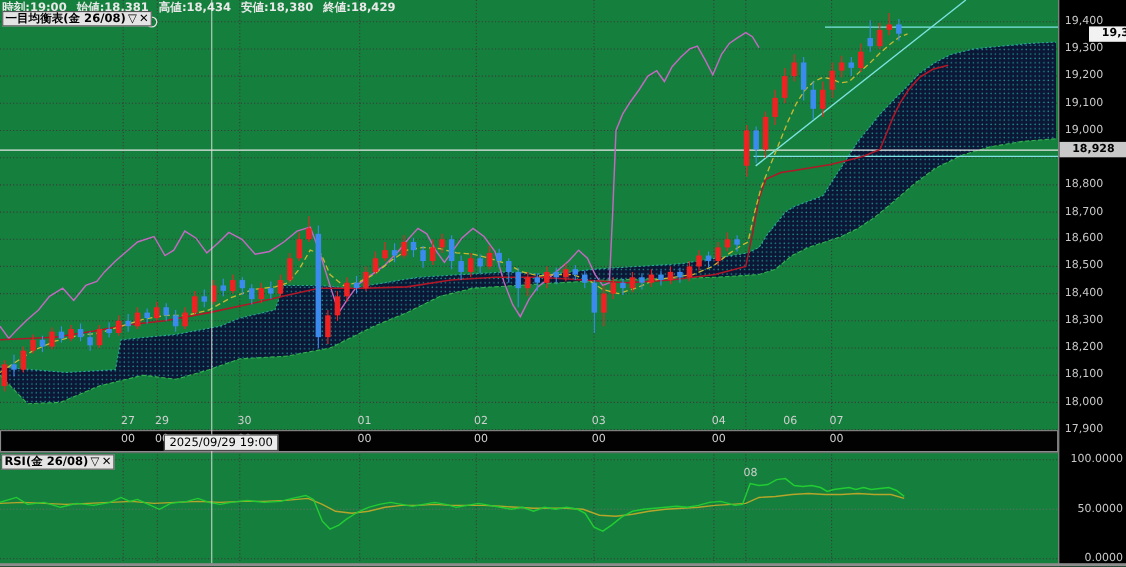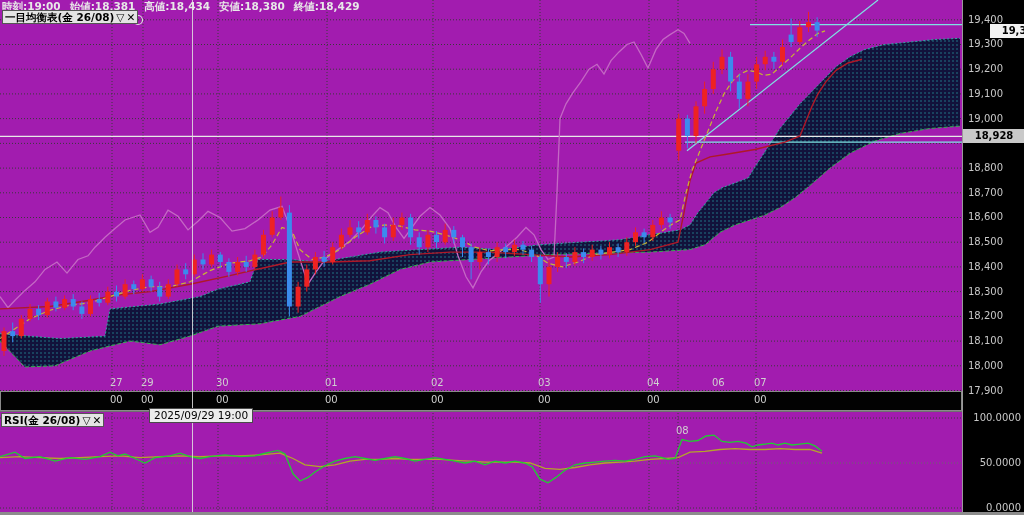--- a/index.html
+++ b/index.html
@@ -1,16 +1,16 @@
 <!DOCTYPE html>
 <html><head>
 <meta charset="utf-8">
 <style>
   html,body{margin:0;padding:0;background:#222;}
-  #app{position:relative;width:1024px;height:515px;background:#a21caf;overflow:hidden;
+  #app{position:relative;width:1024px;height:515px;background:#15803d;overflow:hidden;
        font-family:"DejaVu Sans",sans-serif;-webkit-font-smoothing:none;}
   #app *{box-sizing:border-box;}
   svg{position:absolute;left:0;display:block;}
   #header{position:absolute;left:2px;top:0;height:11px;z-index:6;white-space:nowrap;
           font-size:10.5px;font-weight:bold;color:#e8e8e8;letter-spacing:0;}
   #header span{margin-right:9px;}
   .ind-box{position:absolute;z-index:6;background:#e4e4e4;border:1px solid #555;
            color:#000;font-size:10.5px;font-weight:bold;line-height:12px;padding:0 2px;
            white-space:nowrap;}
   .ind-box .icn{display:inline-block;margin-left:2px;font-weight:normal;cursor:pointer;}
@@ -332,21 +332,21 @@
       <div class="pxlab" style="top: 310px;">18,200</div>
       <div class="pxlab" style="top: 335px;">18,100</div>
       <div class="pxlab" style="top: 360px;">18,000</div>
       <div class="pxlab" style="top: 385px;">17,900</div>
       <div class="rsilab" style="top: 412px;">100.0000</div>
       <div class="rsilab" style="top: 457px;">50.0000</div>
       <div class="rsilab" style="top: 502px;">0.0000</div>
     </div>
 
   <div id="crosshair" style="left: 192px;"></div>
-  <div id="tooltip" style="left: 149px; top: 395px; margin-top: 13px;">2025/09/29 19:00</div>
+  <div id="tooltip" style="left: 149px; top: 395px;">2025/09/29 19:00</div>
   <div id="bottombar"></div>
 <div class="datelab" style="left: 110px;">27</div>
     <div class="hourlab" style="left: 110px;">00</div>
     <div class="datelab" style="left: 141px;">29</div>
     <div class="hourlab" style="left: 141px;">00</div>
     <div class="datelab" style="left: 216px;">30</div>
     <div class="hourlab" style="left: 216px;">00</div>
     <div class="datelab" style="left: 325px;">01</div>
     <div class="hourlab" style="left: 325px;">00</div>
     <div class="datelab" style="left: 431px;">02</div>

